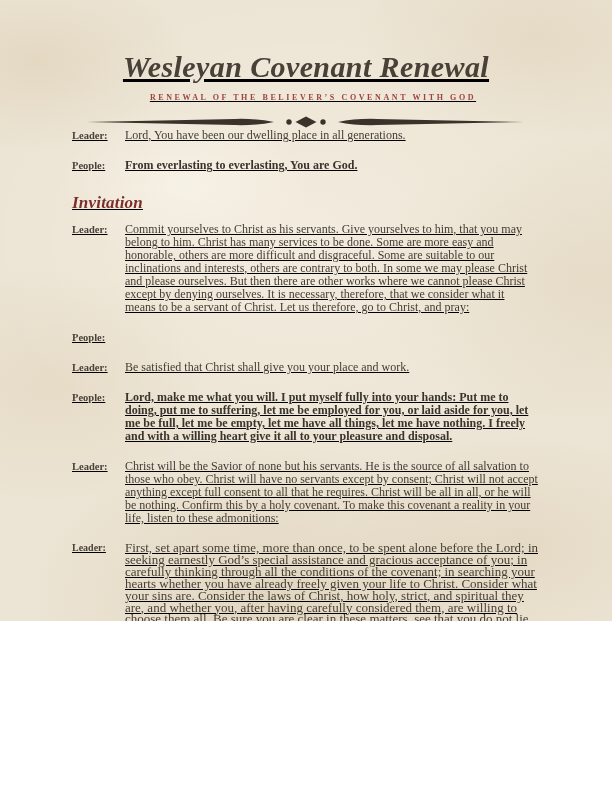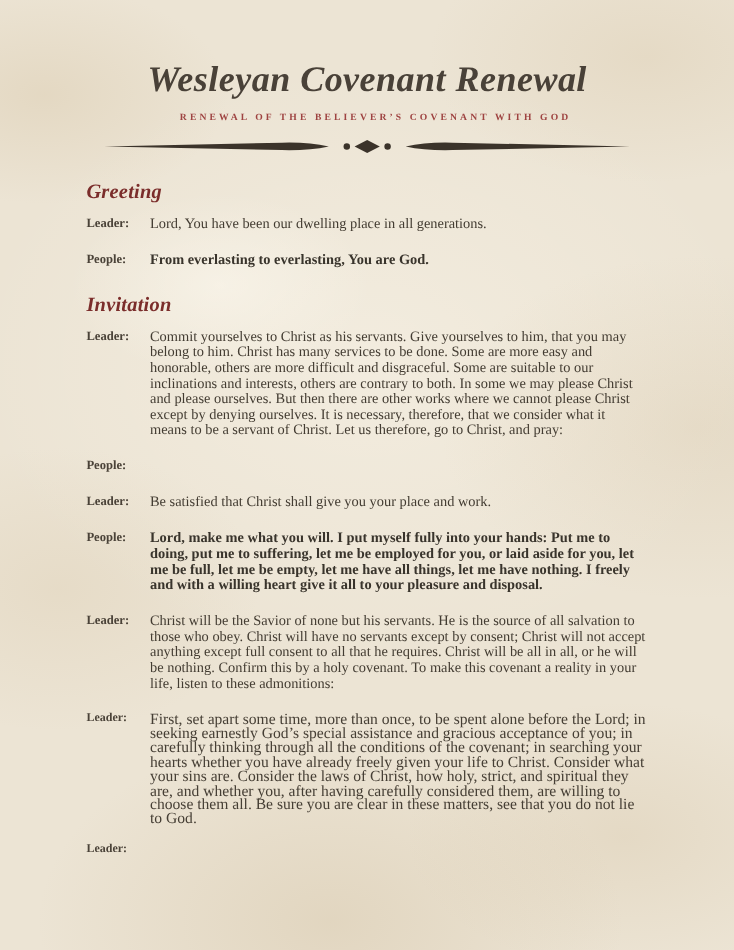--- a/index.html
+++ b/index.html
@@ -9,32 +9,33 @@
   }
   body {
     width: 612px;
     height: 792px;
     font-family: "Liberation Serif", serif;
     -webkit-font-smoothing: antialiased;
   }
   .page {
     position: relative;
     width: 612px;
-    height: 792px;
+    height: 621px;
     overflow: hidden;
     background-color: #ece4d4;
     background-image:
       radial-gradient(ellipse 220px 130px at 6% 10%, rgba(198,174,132,0.22), transparent 70%),
       radial-gradient(ellipse 260px 150px at 88% 6%, rgba(201,178,138,0.20), transparent 70%),
       radial-gradient(ellipse 300px 200px at 95% 45%, rgba(193,168,126,0.16), transparent 72%),
       radial-gradient(ellipse 240px 170px at 8% 62%, rgba(198,174,132,0.16), transparent 70%),
       radial-gradient(ellipse 340px 220px at 45% 97%, rgba(188,163,120,0.22), transparent 72%),
       radial-gradient(ellipse 260px 160px at 85% 88%, rgba(193,168,126,0.18), transparent 70%),
       radial-gradient(ellipse 180px 110px at 30% 30%, rgba(255,252,244,0.45), transparent 70%),
       radial-gradient(ellipse 420px 320px at 50% 38%, rgba(255,251,242,0.35), transparent 78%);
+    text-decoration: underline;
   }
   .header {
     padding-top: 50px;
     text-align: center;
   }
   .doc-title {
     font-size: 30px;
     font-style: italic;
     font-weight: bold;
     letter-spacing: 0.4px;
@@ -112,21 +113,20 @@
           <circle cx="204" cy="7" r="2.7"></circle>
           <path d="M221,1.6 L231.5,7 L221,12.4 L210.5,7 Z"></path>
           <circle cx="238" cy="7" r="2.7"></circle>
           <path d="M440,7 L292,3.9 Q270,3.3 253,7 Q270,10.7 292,10.1 L440,7 Z"></path>
         </g>
       </svg>
     </div>
   </div>
 
   <main class="content" id="sections">
-      <h2 class="section-heading">Greeting</h2>
       <div class="entry regular">
         <span class="speaker">Leader:</span>
         <p class="entry-text">Lord, You have been our dwelling place in all generations.</p>
       </div>
       <div class="entry bold">
         <span class="speaker">People:</span>
         <p class="entry-text">From everlasting to everlasting, You are God.</p>
       </div>
       <h2 class="section-heading">Invitation</h2>
       <div class="entry regular">

